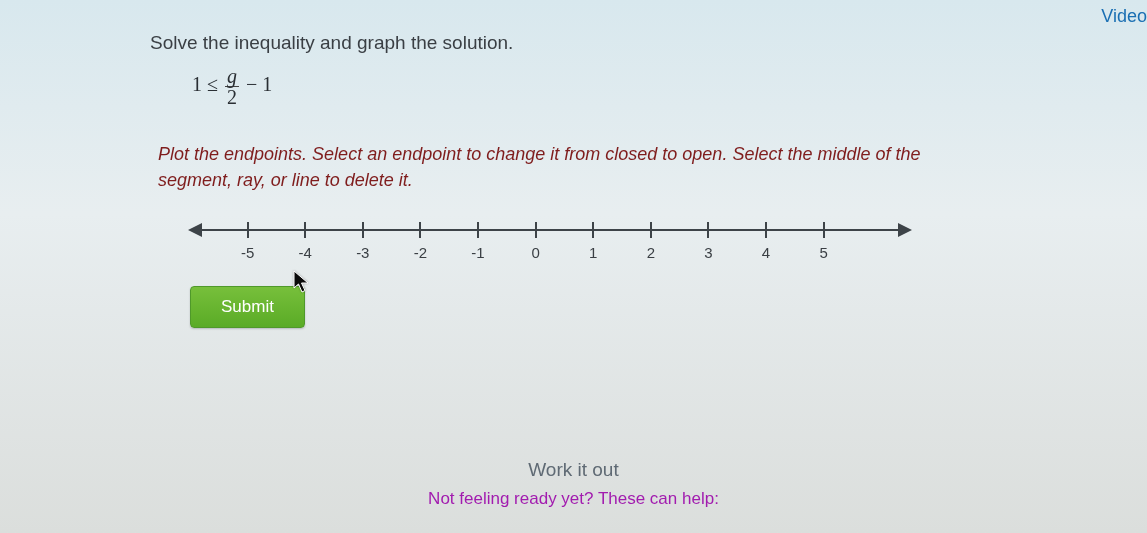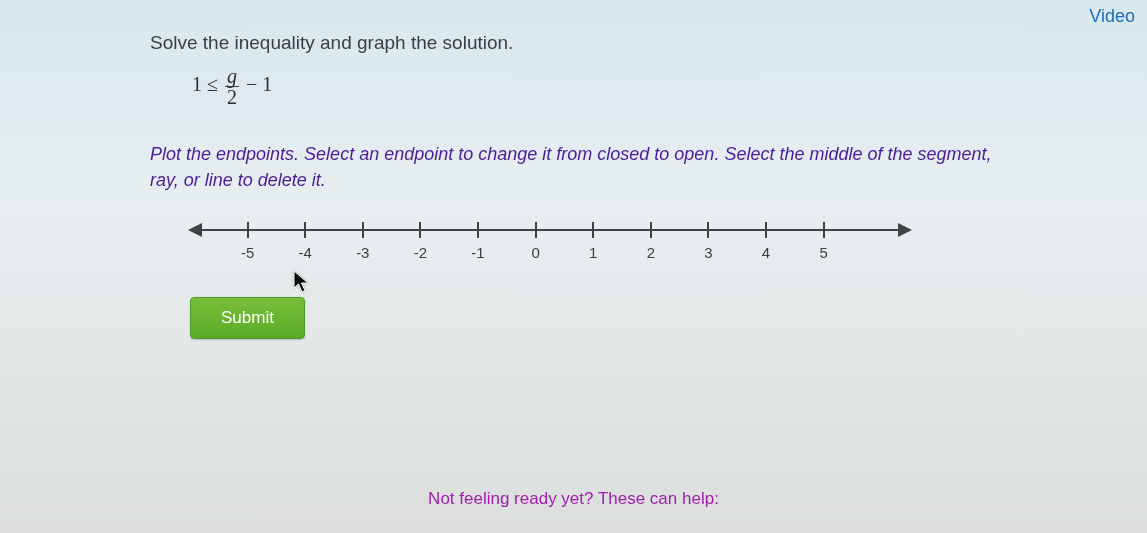--- a/index.html
+++ b/index.html
@@ -12,21 +12,21 @@
     }
     .page {
       position: relative;
       width: 100%;
       height: 100%;
       padding: 32px 150px 20px 150px;
     }
     .top-link {
       position: absolute;
       top: 6px;
-      right: 12px;
+      right: 0;
       color: #1a6fb3;
       font-size: 18px;
       font-weight: 500;
     }
     .prompt {
       font-size: 19px;
       color: #3a3f44;
       margin-bottom: 12px;
     }
     .equation {
@@ -41,23 +41,24 @@
       text-align: center;
       vertical-align: middle;
       line-height: 1;
       margin: 0 2px;
     }
     .frac .num { display: block; border-bottom: 1px solid #444; padding: 0 2px; font-style: italic; }
     .frac .den { display: block; padding: 0 2px; }
     .instructions {
       font-size: 18px;
       font-style: italic;
-      color: #4c1d95;
+      color: #7f1d1d;
       line-height: 1.45;
       margin-bottom: 18px;
+      margin-left: 8px;
     }
     .numberline-wrap {
       margin: 10px 0 10px 40px;
       position: relative;
       width: 720px;
       height: 60px;
     }
     .axis-line {
       position: absolute;
       left: 0; right: 0;
@@ -84,21 +85,21 @@
     }
     .tick-label {
       position: absolute;
       top: 33px;
       font-size: 15px;
       color: #3a3f44;
       transform: translateX(-50%);
       white-space: nowrap;
     }
     .submit-btn {
-      margin-top: 16px;
+      margin-top: 5px;
       margin-left: 40px;
       display: inline-block;
       padding: 10px 30px;
       background: linear-gradient(180deg, #77bf3b 0%, #5aab26 100%);
       color: #fff;
       font-size: 17px;
       border: 1px solid #4f992a;
       border-radius: 4px;
       box-shadow: 0 1px 2px rgba(0,0,0,0.2);
       cursor: pointer;
@@ -173,20 +174,21 @@
         <div class="tick" style="left: 576px;"></div>
         <div class="tick-label" style="left: 576px;">4</div>
         <div class="tick" style="left: 633.6px;"></div>
         <div class="tick-label" style="left: 633.6px;">5</div>
       </div>
   </div>
 
   <button class="submit-btn">Submit</button>
 
   <div class="footer">
+    <div class="work-it">Work it out</div>
     <div class="not-ready">Not feeling ready yet? These can help:</div>
   </div>
 
   <div class="cursor">
     <svg width="18" height="24" viewBox="0 0 18 24">
       <path d="M1 1 L1 18 L5.5 14 L9 22 L12 20.5 L8.5 13 L15 13 Z" fill="#0a0a0a" stroke="#fff" stroke-width="1"></path>
     </svg>
   </div>
 </div>
 

